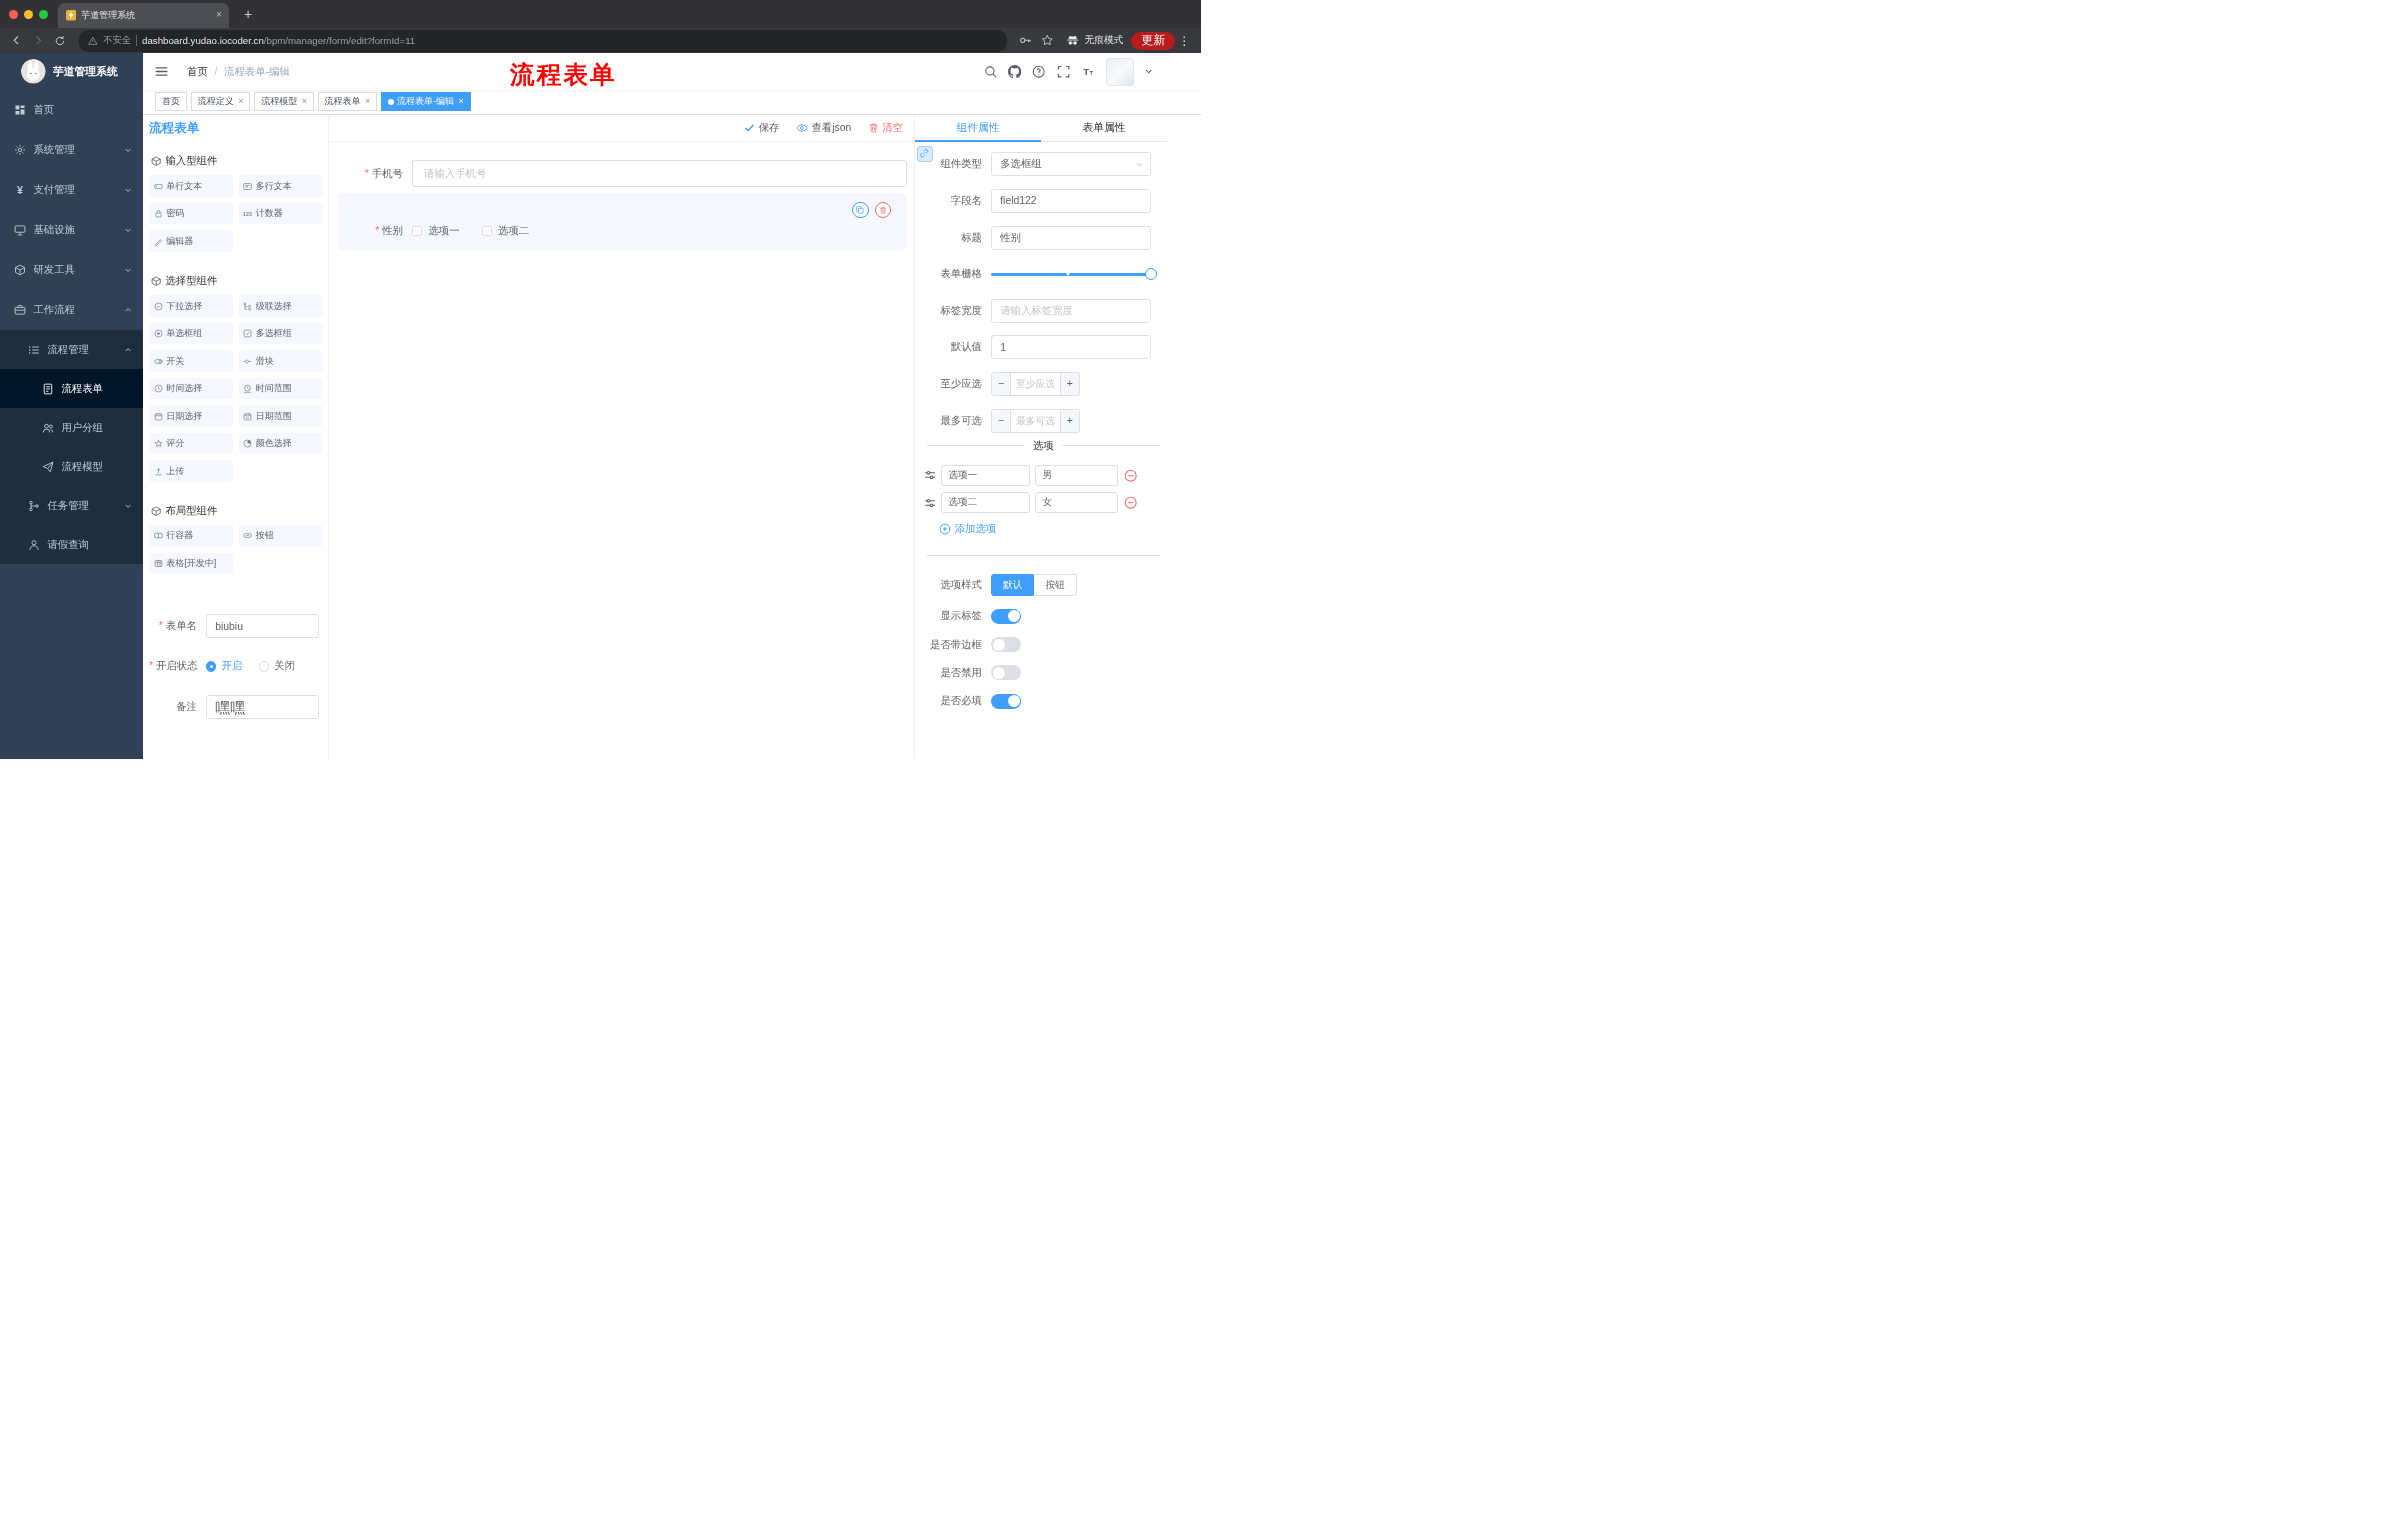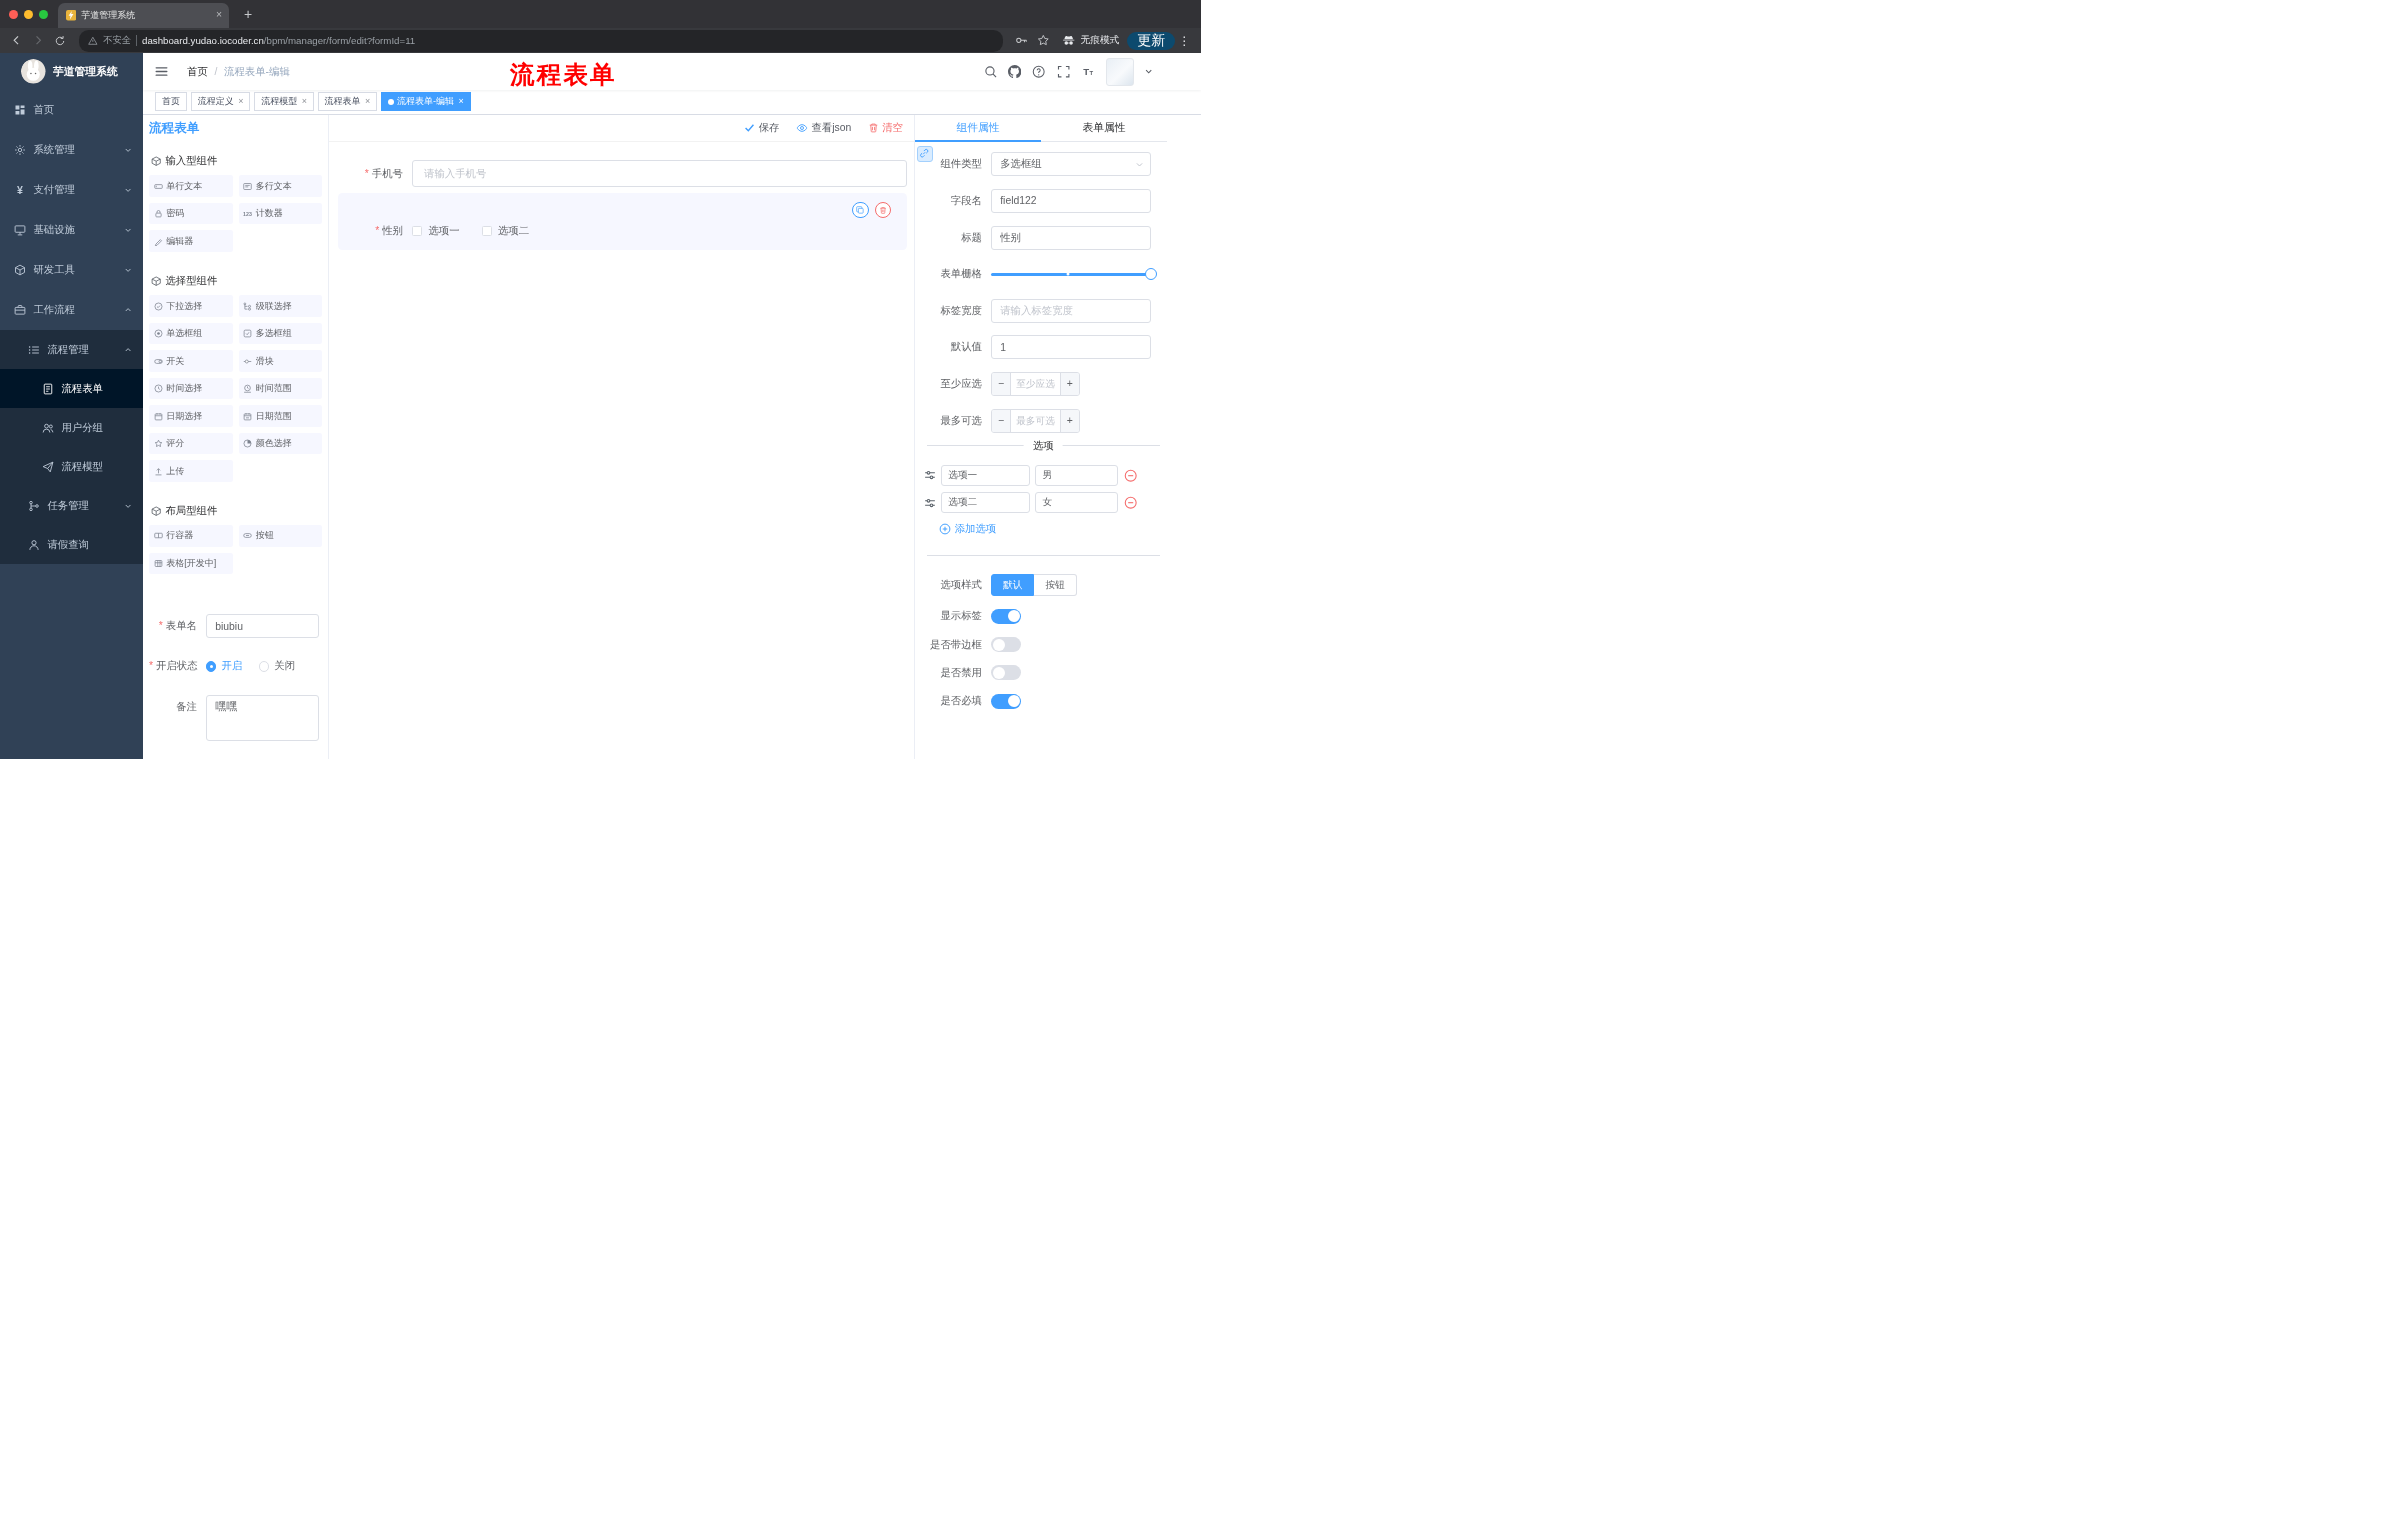--- a/index.html
+++ b/index.html
@@ -19,21 +19,21 @@
   .newtab { margin-left:9px; width:19.3px; height:19.3px; display:flex; align-items:center; justify-content:center; color:#c7c9cc; font-size:14px; cursor:pointer; border-radius:50%; }
   .toolbar { height:25px; background:#38393d; display:flex; align-items:center; padding:0 9px 0 6px; gap:2.2px; }
   .navbtn { width:20px; height:20px; border-radius:50%; display:flex; align-items:center; justify-content:center; flex:none; cursor:pointer; }
   .addressbar { flex:1; height:22px; margin:0 6px; background:#242528; border-radius:9.7px; display:flex; align-items:center; padding:0 9.7px; gap:5.2px; min-width:0; cursor:text; }
   .sec-label { font-size:9.3px; color:#9aa0a6; flex:none; }
   .addr-sep { width:0.7px; height:10.4px; background:#5f6368; flex:none; }
   .url-text { font-size:9.7px; white-space:nowrap; overflow:hidden; }
   .url-domain { color:#e8eaed; }
   .url-path { color:#9aa0a6; }
   .incog { display:flex; align-items:center; gap:5.2px; color:#e8eaed; font-size:9.7px; margin:0 6px; flex:none; }
-  .update-pill { height:18px; padding:0 9.7px; border-radius:9px; background:#0c4a6e; color:#fff; font-size:14px; display:flex; align-items:center; flex:none; cursor:pointer; }
+  .update-pill { height:18px; padding:0 9.7px; border-radius:9px; background:#b91c1c; color:#fff; font-size:12px; display:flex; align-items:center; flex:none; cursor:pointer; }
   .kebab { width:15px; text-align:center; color:#e8eaed; font-size:12px; cursor:pointer; flex:none; }
 
   
   .app { flex:1; display:flex; min-height:0; }
   .sidebar { width:143px; flex:none; background:#304156; color:#bfcbd9; display:flex; flex-direction:column; overflow:hidden; }
   .logo { height:37px; display:flex; align-items:center; padding-left:21px; gap:7.4px; flex:none; }
   .logo-img { width:24.5px; height:24.5px; border-radius:50%; overflow:hidden; flex:none; }
   .logo-text { color:#fff; font-size:10.8px; font-weight:bold; white-space:nowrap; }
   .nav { flex:1; overflow:hidden; }
   .mi { display:flex; align-items:center; position:relative; font-size:10.4px; cursor:pointer; white-space:nowrap; }
@@ -82,21 +82,21 @@
   .req::before { content:"*"; color:#f56c6c; margin-right:3px; }
   .meta-ctl { flex:1; min-width:0; }
   .el-input { width:100%; height:24px; border:0.7px solid #dcdfe6; border-radius:3px; padding:0 8.2px; font-size:10.4px; color:#606266; outline:none; background:#fff; }
   .el-input::placeholder { color:#c0c4cc; }
   .radio-group { display:flex; align-items:center; height:24px; gap:16.3px; }
   .radio { display:inline-flex; align-items:center; gap:5.2px; font-size:10.4px; color:#606266; cursor:pointer; }
   .rd { width:10.4px; height:10.4px; border-radius:50%; border:0.7px solid #dcdfe6; position:relative; flex:none; }
   .radio.on .rd { background:#409eff; border-color:#409eff; }
   .radio.on .rd::after { content:""; position:absolute; inset:0; margin:auto; width:3px; height:3px; border-radius:50%; background:#fff; }
   .radio.on .rlbl { color:#409eff; }
-  .el-textarea { width:100%; height:46px; border:0.7px solid #dcdfe6; border-radius:3px; padding:3.7px 8.2px; font-size:11px; color:#606266; resize:none; outline:none; font-family:Liberation Mono, monospace; }
+  .el-textarea { width:100%; height:24px; border:0.7px solid #dcdfe6; border-radius:3px; padding:3.7px 8.2px; font-size:15px; color:#606266; resize:none; outline:none; font-family:Liberation Mono, monospace; }
 
   .canvas-col { flex:1; display:flex; flex-direction:column; min-width:0; }
   .actionbar { height:27.5px; flex:none; border-bottom:0.7px solid #f2f2f2; display:flex; align-items:center; justify-content:flex-end; gap:16.3px; padding-right:11px; }
   .abtn { display:flex; align-items:center; gap:3.7px; font-size:10.4px; color:#5a5e66; cursor:pointer; }
   .abtn.danger { color:#f56c6c; }
   .canvas { flex:1; padding:18px 7.4px 0 9px; overflow:hidden; }
   .crow { display:flex; align-items:center; }
   .clabel { width:74px; flex:none; text-align:right; padding-right:9px; font-size:10.4px; color:#606266; white-space:nowrap; }
   .cinput { flex:1; height:27px; border:0.7px solid #dcdfe6; border-radius:3px; padding:0 11px; font-size:10.4px; color:#606266; outline:none; min-width:0; }
   .cinput::placeholder { color:#c0c4cc; }

